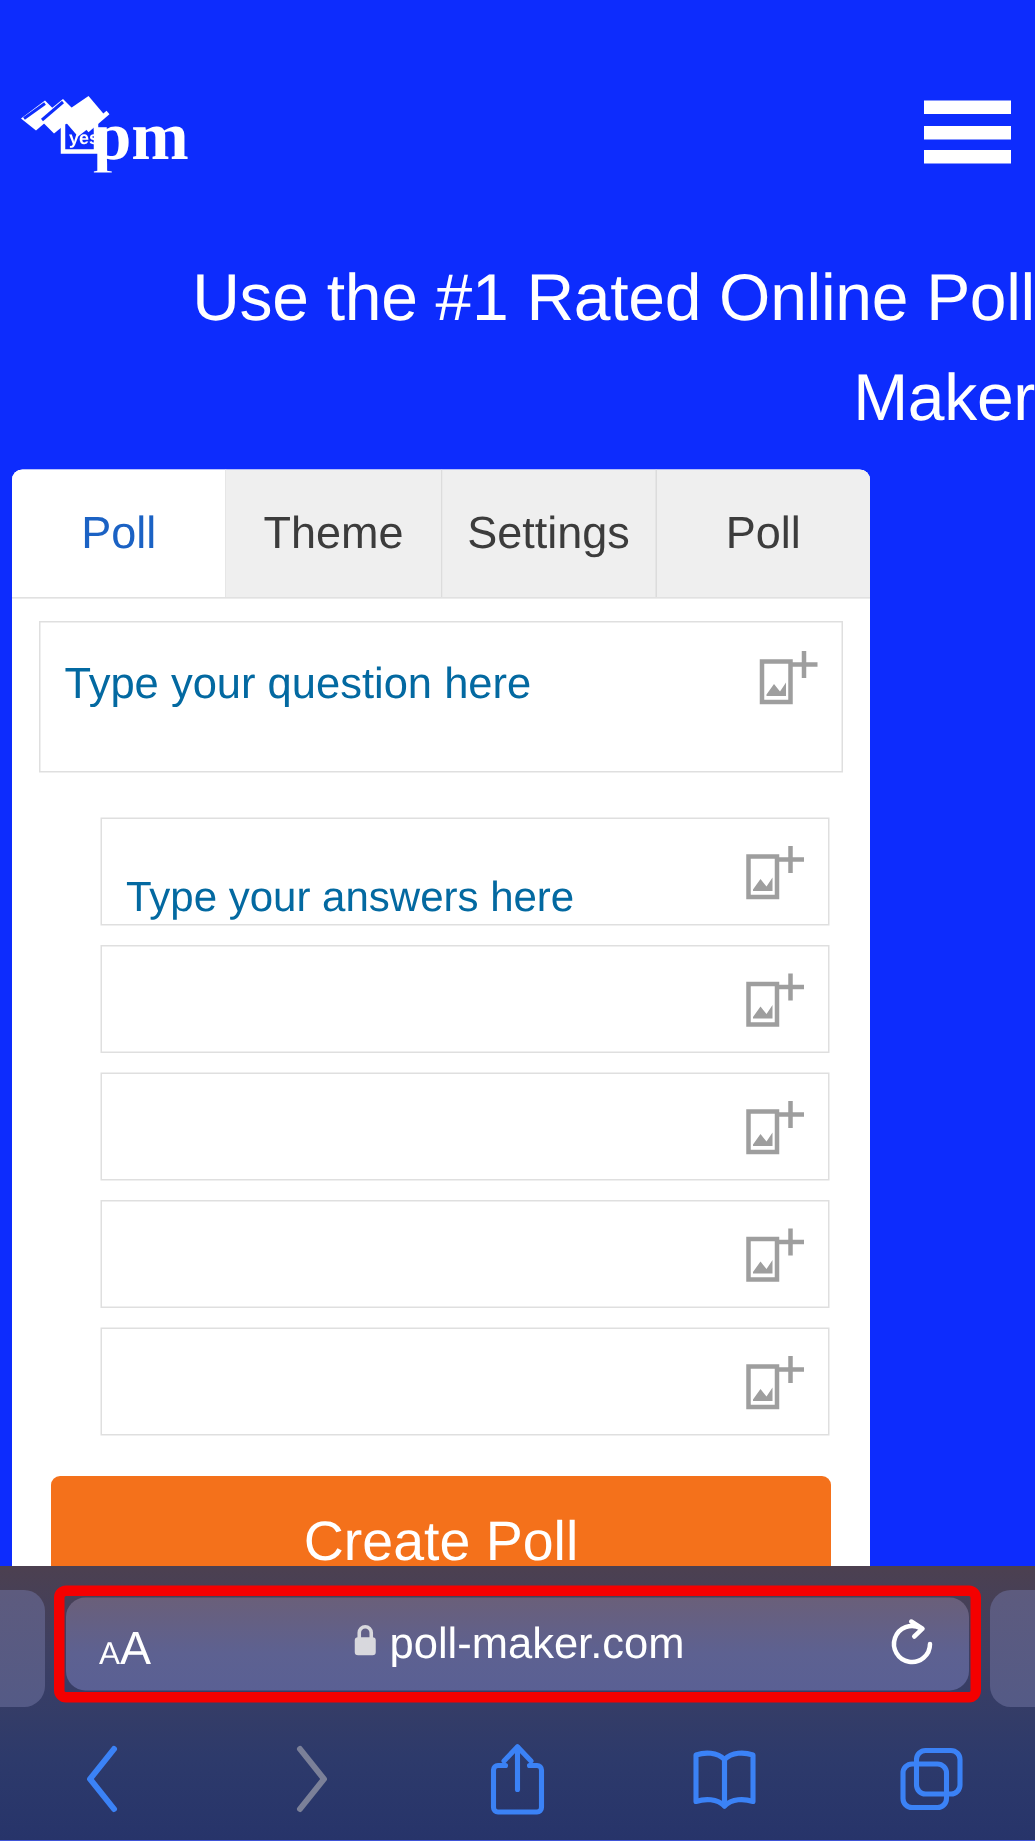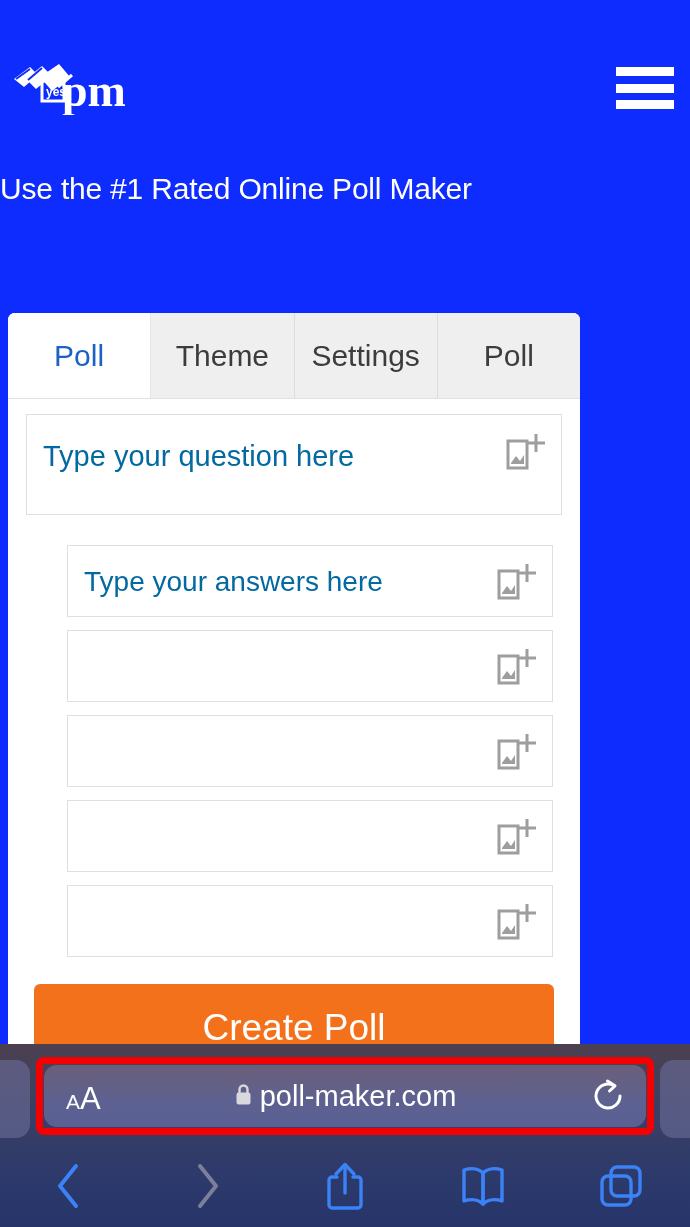--- a/index.html
+++ b/index.html
@@ -59,23 +59,23 @@
     height: 9px;
     width: 100%;
     background: #ffffff;
   }
 
   .headline {
     position: absolute;
     left: 0;
     top: 166px;
     width: 690px;
-    text-align: left;
+    text-align: right;
     color: #ffffff;
-    font-size: 30px;
+    font-size: 44px;
     line-height: 1.52;
     font-weight: 400;
     letter-spacing: -0.2px;
   }
   .headline .l2 { display: block; }
 
   
   .card {
     position: absolute;
     left: 8px;
@@ -149,21 +149,21 @@
 
   
   .answers {
     padding: 30px 27px 0 59px;
   }
   .answer-field {
     height: 72px;
     margin-bottom: 13px;
   }
   .answer-field .ph {
-    top: 20px;
+    top: 36px;
     font-size: 28px;
   }
   .answer-field .img-btn { top: 16px; }
 
   
   .create-wrap {
     padding: 14px 26px 0 26px;
   }
   .create-btn {
     height: 88px;

